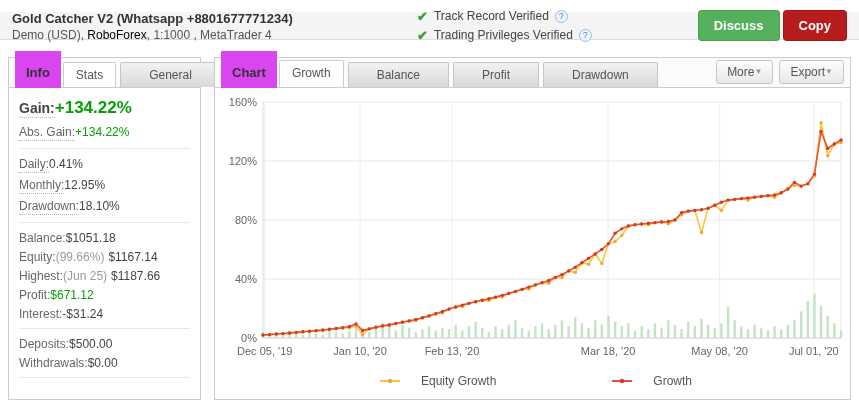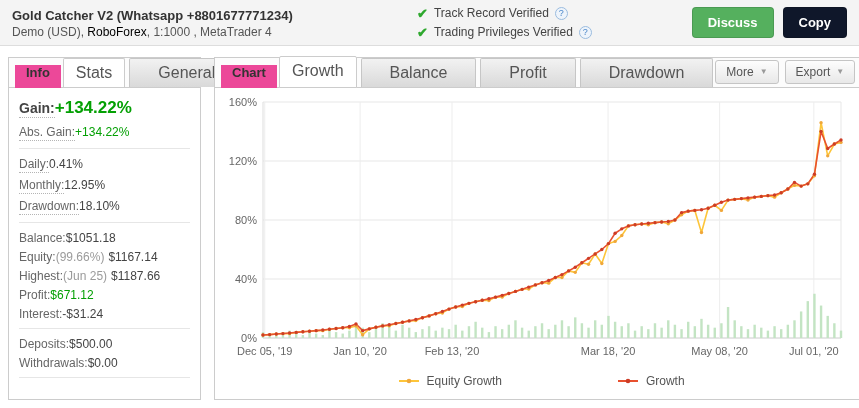--- a/index.html
+++ b/index.html
@@ -1,61 +1,61 @@
 <!DOCTYPE html>
 <html><head>
 <meta charset="utf-8">
 <style>
   * { box-sizing: border-box; margin: 0; padding: 0; }
   html,body { width: 859px; height: 408px; overflow: hidden; }
   body { font-family: "Liberation Sans", sans-serif; background: #fff; color: #444; position: relative; }
 
   
-  .topbar { position: absolute; top: 0; left: 0; right: 0; height: 46px;
+  .topbar { position: absolute; top: 12px; left: 0; right: 0; height: 28px;
             background: #f4f4f4; border-bottom: 1px solid #ddd;
             display: flex; align-items: center; padding: 0 12px; }
   .tb-left { width: 405px; }
   .tb-title { font-size: 13px; font-weight: bold; color: #333; line-height: 1.5; }
   .tb-sub { font-size: 12px; color: #555; }
   .tb-sub a { color: #000000; cursor: pointer; }
   .tb-badges { display: flex; flex-direction: column; gap: 4px; }
   .badge-row { display: flex; align-items: center; font-size: 12px; color: #444; }
   .check { color: #2ea82e; font-weight: bold; font-size: 13px; margin-right: 6px; }
   .q-icon { display: inline-block; width: 13px; height: 13px; margin-left: 6px;
             border: 1px solid #9bbcdf; border-radius: 50%; background: #eef4fb;
             color: #4a86c8; font-size: 9px; line-height: 11px; text-align: center; cursor: pointer; }
-  .tb-actions { margin-left: auto; display: flex; gap: 9px; }
+  .tb-actions { margin-left: auto; display: flex; gap: 3px; }
   .btn { border: 1px solid rgba(0,0,0,0.12); border-radius: 4px; color: #fff;
          font-family: "Liberation Sans", sans-serif;
          font-size: 13px; font-weight: bold; padding: 7px 15px; cursor: pointer; }
   .btn-discuss { background: #55b05e; }
-  .btn-copy { background: #0f172a; }
+  .btn-copy { background: #b91c1c; }
 
   
   .main { position: absolute; top: 57px; left: 8px; right: 8px; bottom: 8px; display: flex; gap: 13px; }
   .panel { background: #fff; border: 1px solid #ccc; }
   .side { width: 193px; }
   .chartpanel { flex: 1; }
 
   
   .tabstrip { display: flex; align-items: flex-end; border-bottom: 1px solid #ccc;
               background: #fcfcfc; height: 30px; padding: 0 6px; }
-  .tab { font-size: 16px; color: #555; cursor: pointer; white-space: nowrap; }
-  .t-title { font-weight: bold; color: #333; font-size: 13px; background: #ec4899;
-             padding: 0 11px 8px; margin-bottom: -1px; }
+  .tab { font-size: 12px; color: #555; cursor: pointer; white-space: nowrap; }
+  .t-title { font-weight: bold; color: #333; font-size: 13px; background: #d946ef;
+             padding: 14px 11px 8px; margin-bottom: -1px; }
   .t-plain { background: #fff; border: 1px solid #ccc; border-bottom: none;
              border-radius: 2px 2px 0 0; padding: 5px 12px; margin: 0 2px; }
   .t-active { background: #fff; border: 1px solid #ccc; border-radius: 2px 2px 0 0;
               padding: 5px 12px 7px; margin: 0 2px -1px; }
   .t-gray { background: linear-gradient(180deg,#f2f2f2,#d9d9d9); border: 1px solid #c6c6c6;
             border-bottom: none; border-radius: 2px 2px 0 0; padding: 5px 28px; margin: 0 2px; }
   .strip-actions { margin-left: auto; align-self: center; display: flex; gap: 6px; padding-bottom: 2px; }
   .mini-btn { background: linear-gradient(180deg,#fdfdfd,#e8e8e8); border: 1px solid #c5c5c5;
               border-radius: 3px; color: #555; font-size: 12px; padding: 4px 10px; cursor: pointer;
-              display: flex; align-items: center; gap: 6px; }
+              display: flex; align-items: center; gap: 0; }
   .caret { font-size: 8px; color: #999; }
 
   
   .rows { padding: 2px 10px 0; }
   .group { border-bottom: 1px solid #e6e6e6; padding: 5px 0; }
   .group:last-child { border-bottom: none; }
   .row { display: flex; align-items: baseline;
          padding: 2.5px 0; font-size: 12px; }
   .row .lbl { color: #666; }
   .row .lbl.dotted { border-bottom: 1px dotted #b5b5b5; padding-bottom: 1px; }
@@ -65,21 +65,21 @@
   .row.gain-primary { padding: 3px 0 4px; }
   .row.gain-primary .lbl { font-weight: bold; font-size: 14px; color: #444; }
   .row.gain-primary .val { font-weight: bold; font-size: 17px; color: #04a004; }
   .group.loose .row { padding: 5px 0; }
 
   
   .chart-body { padding: 6px 2px 0 8px; }
   svg text { font-family: "Liberation Sans", sans-serif; }
   .legend { display: flex; justify-content: center; gap: 115px; align-items: center;
             font-size: 12px; color: #555; padding: 8px 0 6px; }
-  .legend-item { display: flex; align-items: center; gap: 7px; }
+  .legend-item { display: flex; align-items: center; gap: 20px; }
 </style>
 </head>
 <body>
 
 <div class="topbar">
   <div class="tb-left">
     <div class="tb-title">Gold Catcher V2 (Whatsapp +8801677771234)</div>
     <div class="tb-sub"><span>Demo (USD), </span><a>RoboForex</a><span>, 1:1000 , MetaTrader 4</span></div>
   </div>
   <div class="tb-badges">

